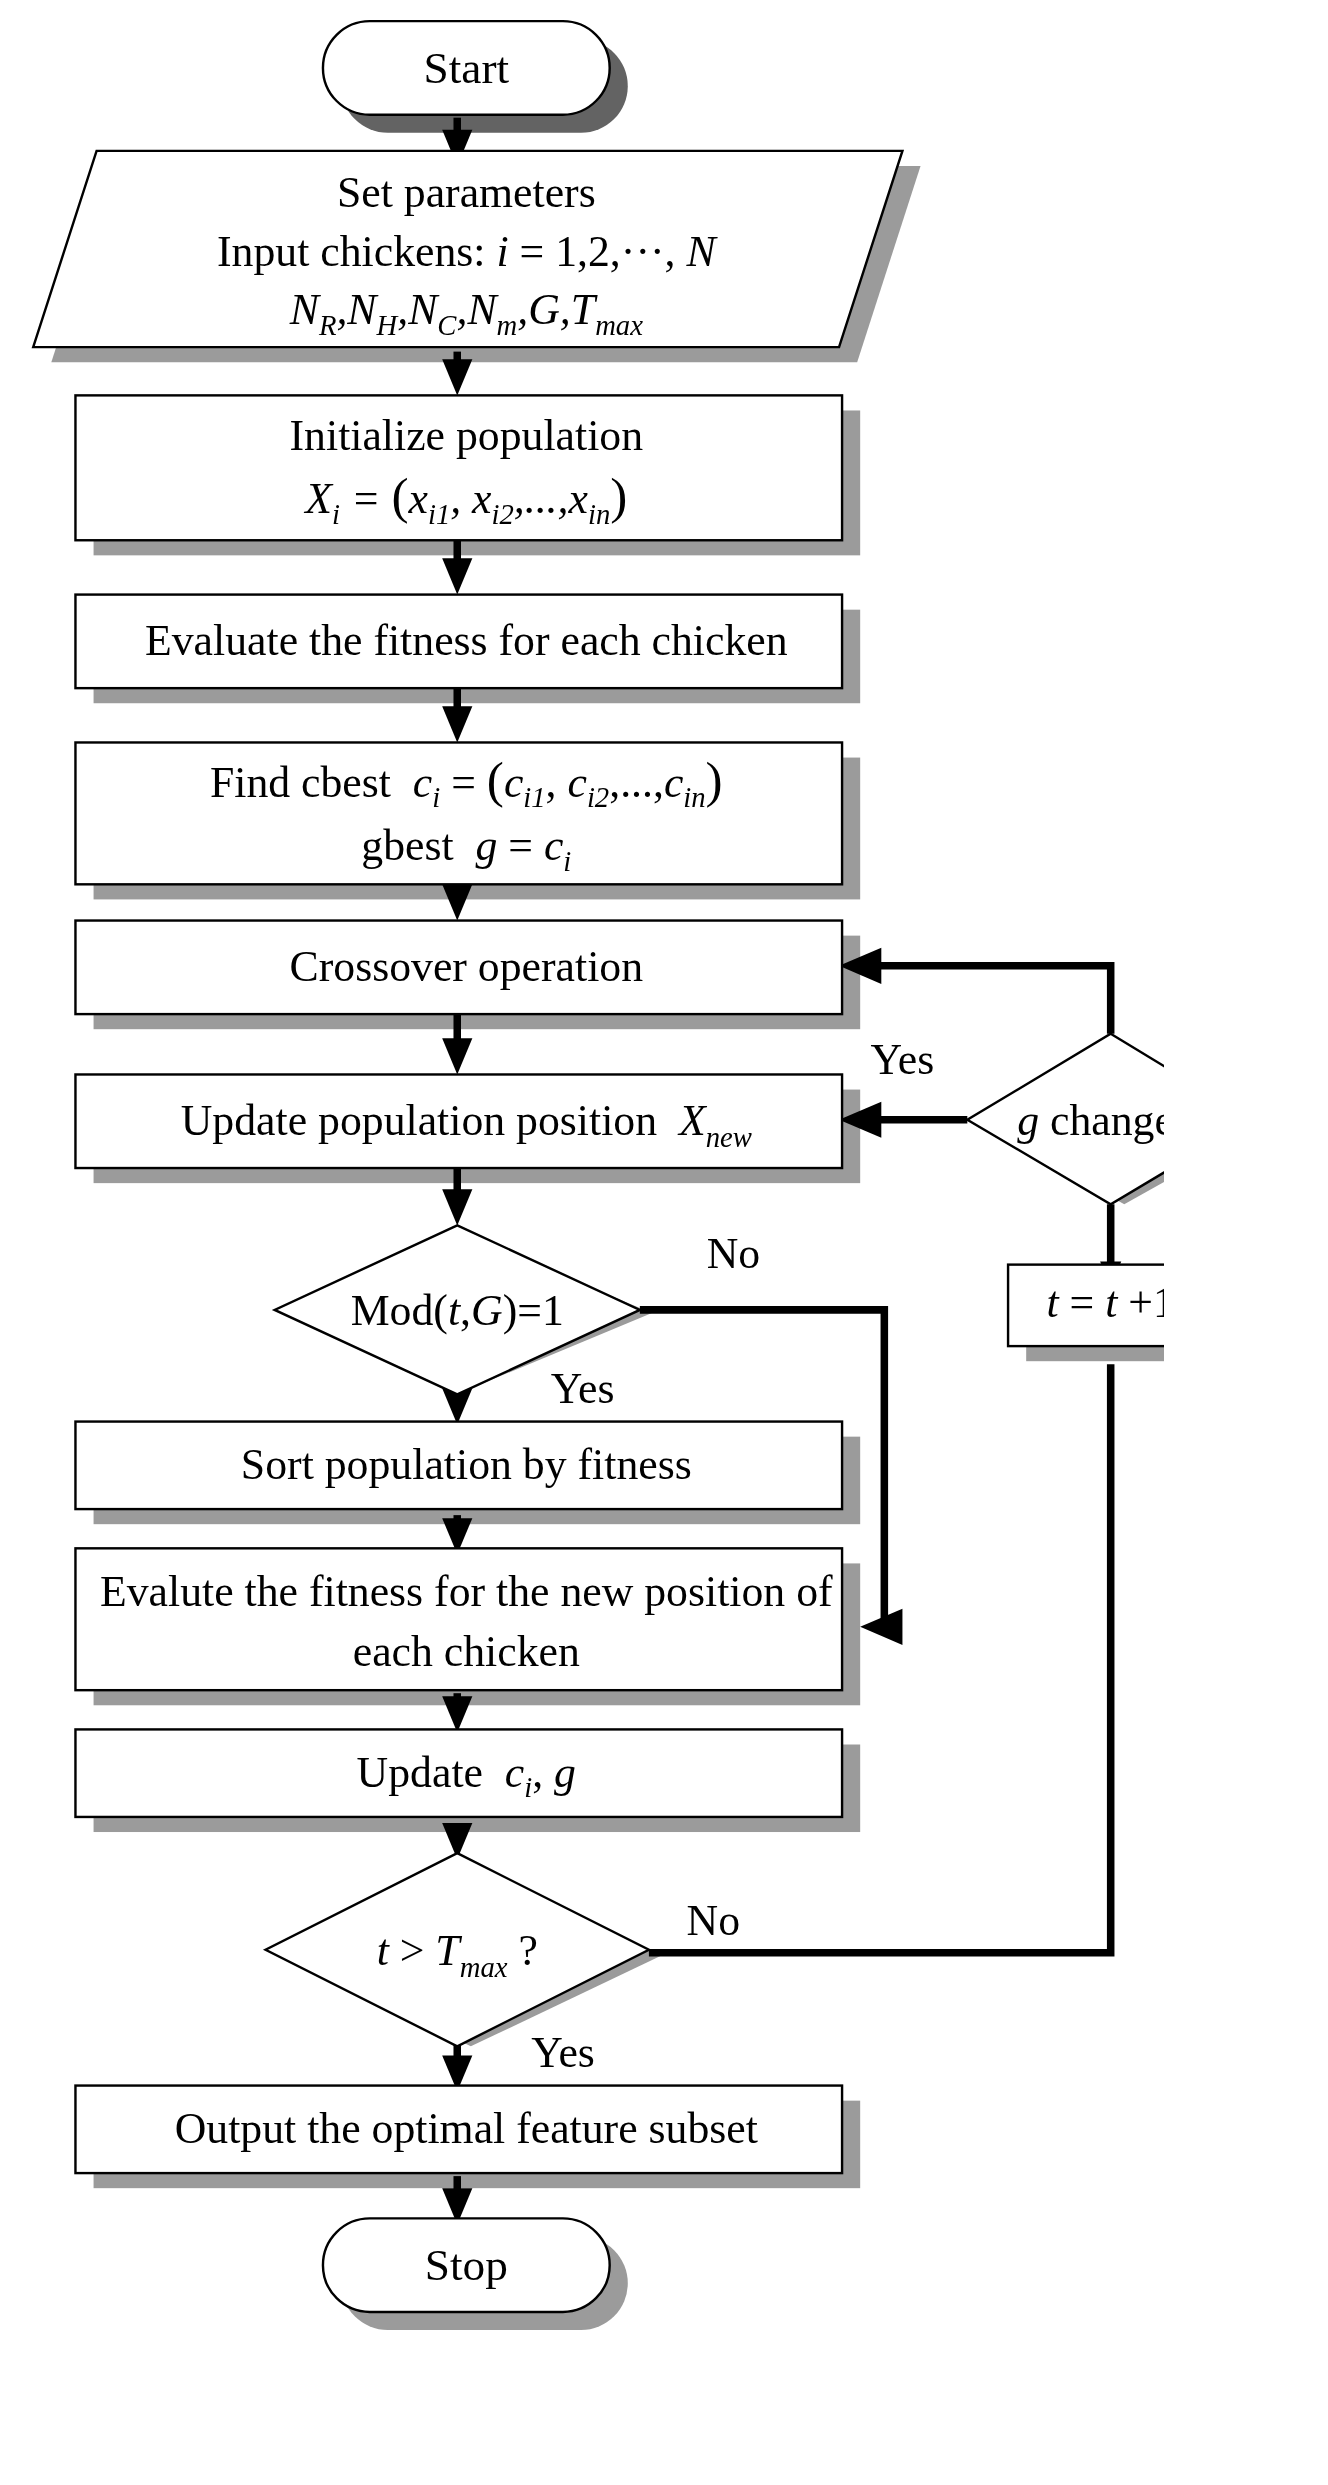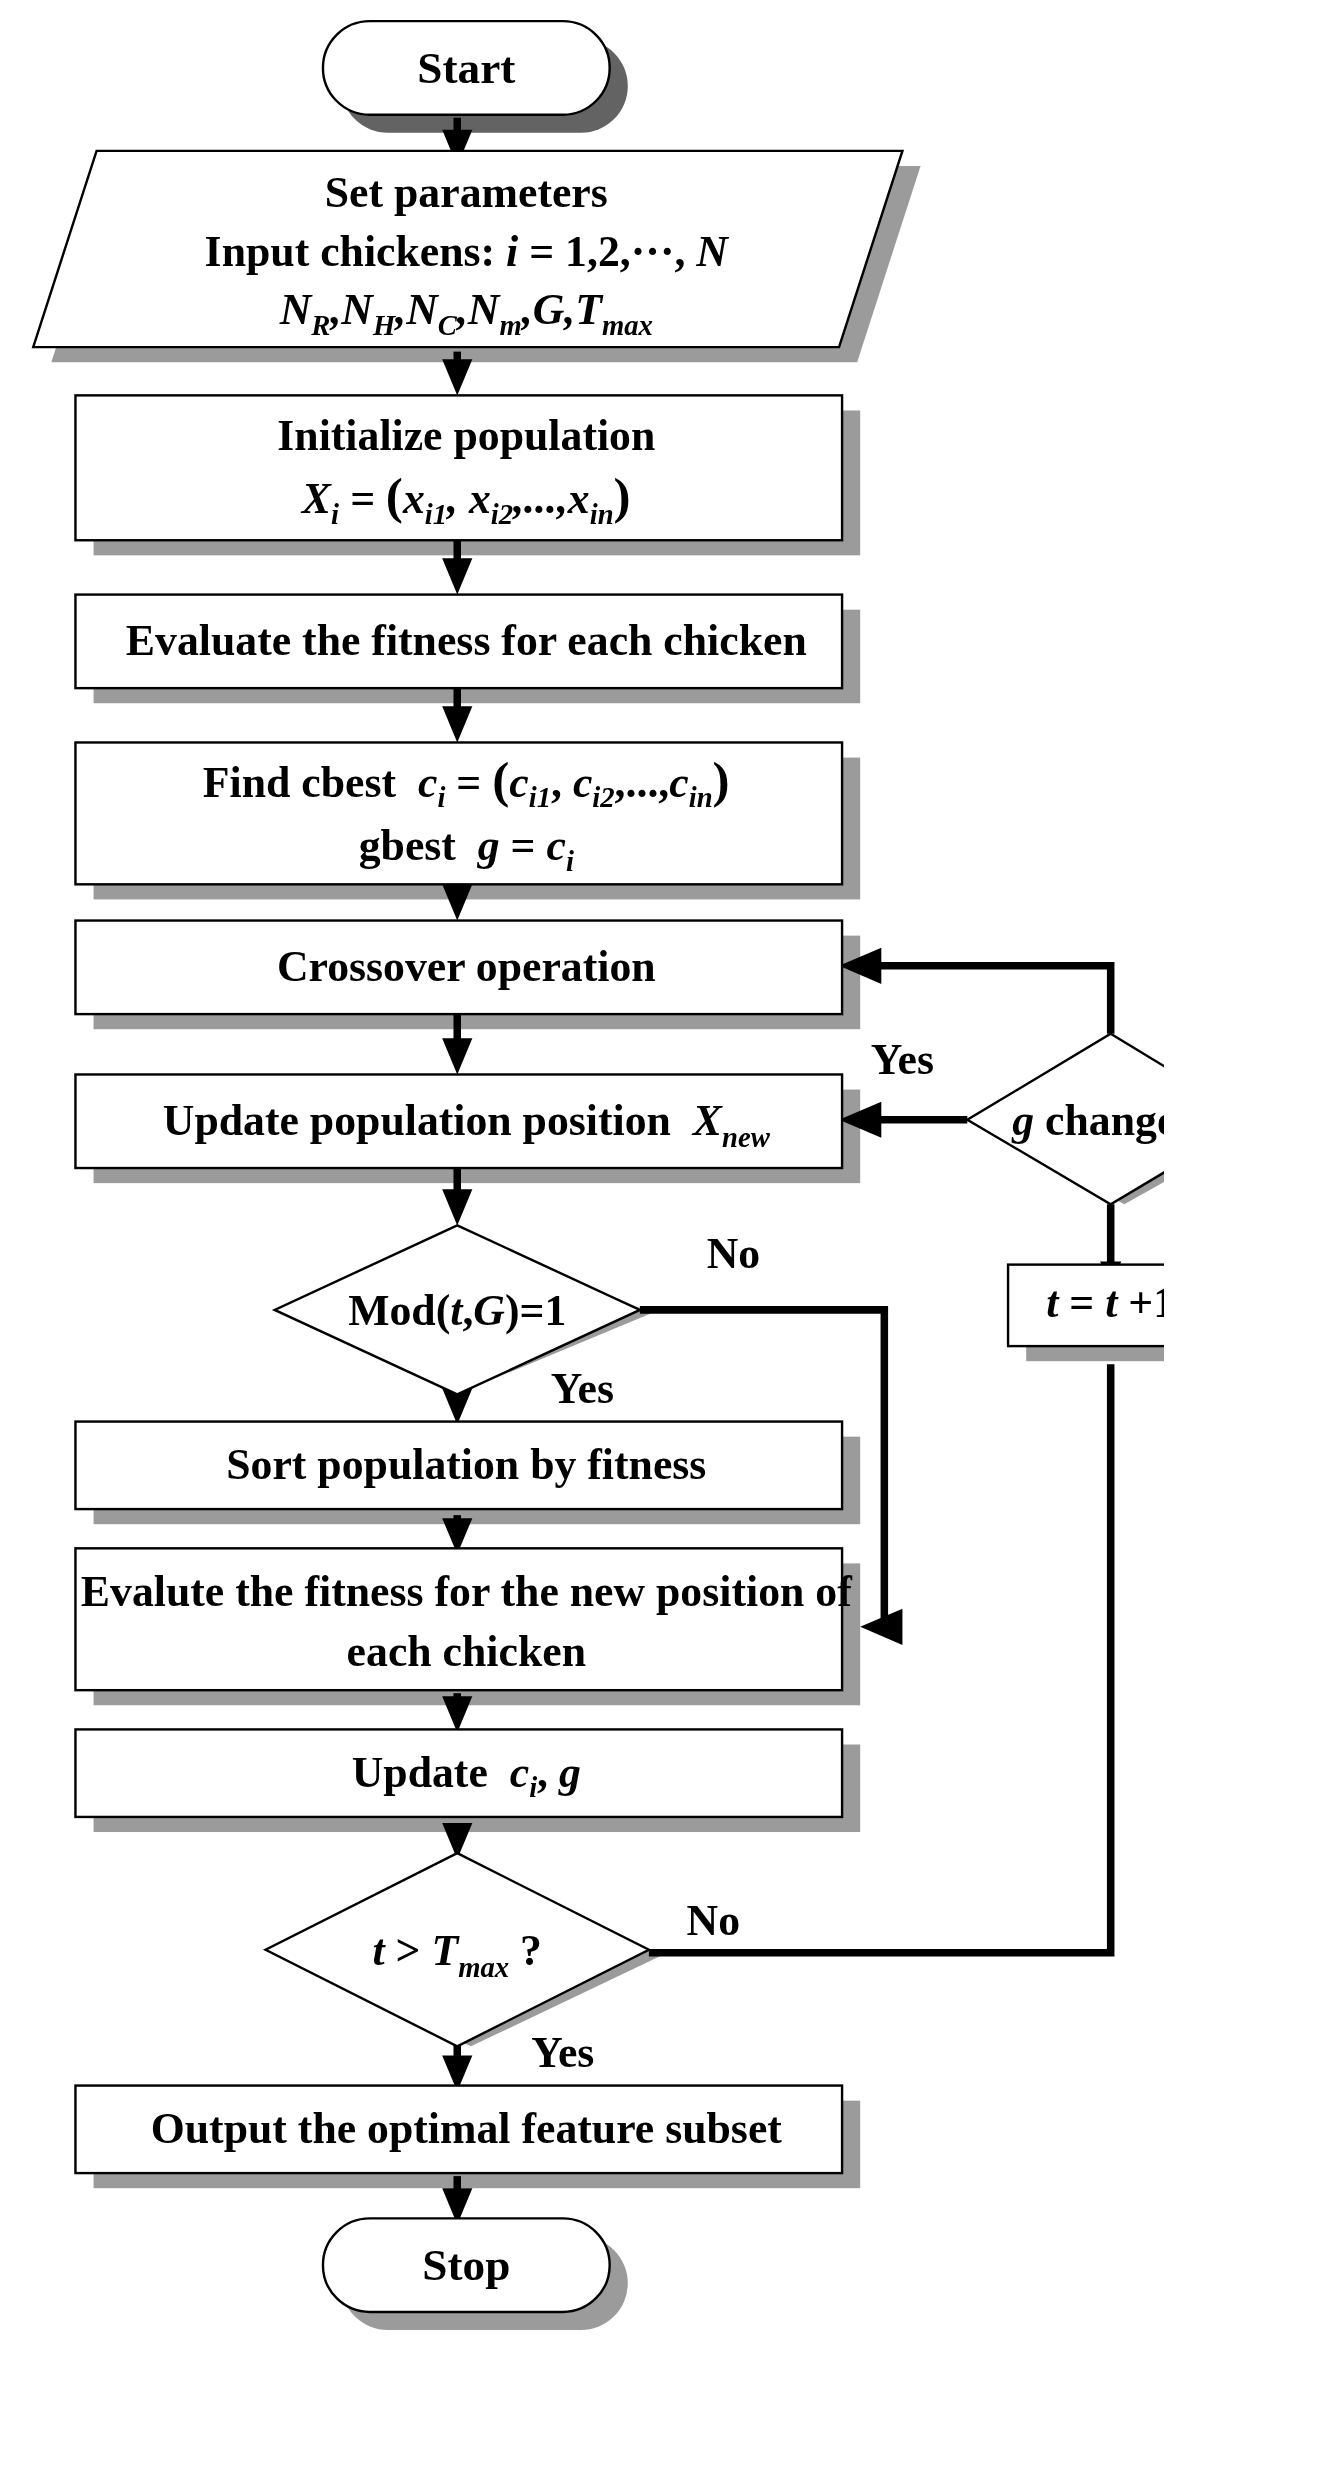--- a/index.html
+++ b/index.html
@@ -1,17 +1,17 @@
 <!DOCTYPE html>
 <html><head>
 <meta charset="utf-8">
 <style>
   html,body{margin:0;padding:0;background:#ffffff;}
   body{width:1328px;height:2485px;font-family:"Liberation Serif","DejaVu Serif",serif;}
-  #chart-root{position:relative;width:1164px;height:2485px;overflow:hidden;font-weight:bold;}
+  #chart-root{position:relative;width:1164px;height:2485px;overflow:hidden;}
   svg.flow{position:absolute;top:0;left:0;width:1328px;height:2485px;display:block;}
   .shape-fill{fill:#ffffff;stroke:#000000;stroke-width:1.6;}
   .shadow{fill:#9b9b9b;stroke:none;}
   .shadow-dark{fill:#636363;stroke:none;}
   .conn{stroke:#000000;stroke-width:5;fill:none;stroke-linecap:butt;}
   .arrowhead{fill:#000000;stroke:none;}
   text{fill:#000000;font-family:"Liberation Serif","DejaVu Serif",serif;}
   .t-node{font-size:29px;}
   .t-term{font-size:30px;}
   .t-label{font-size:29px;}

